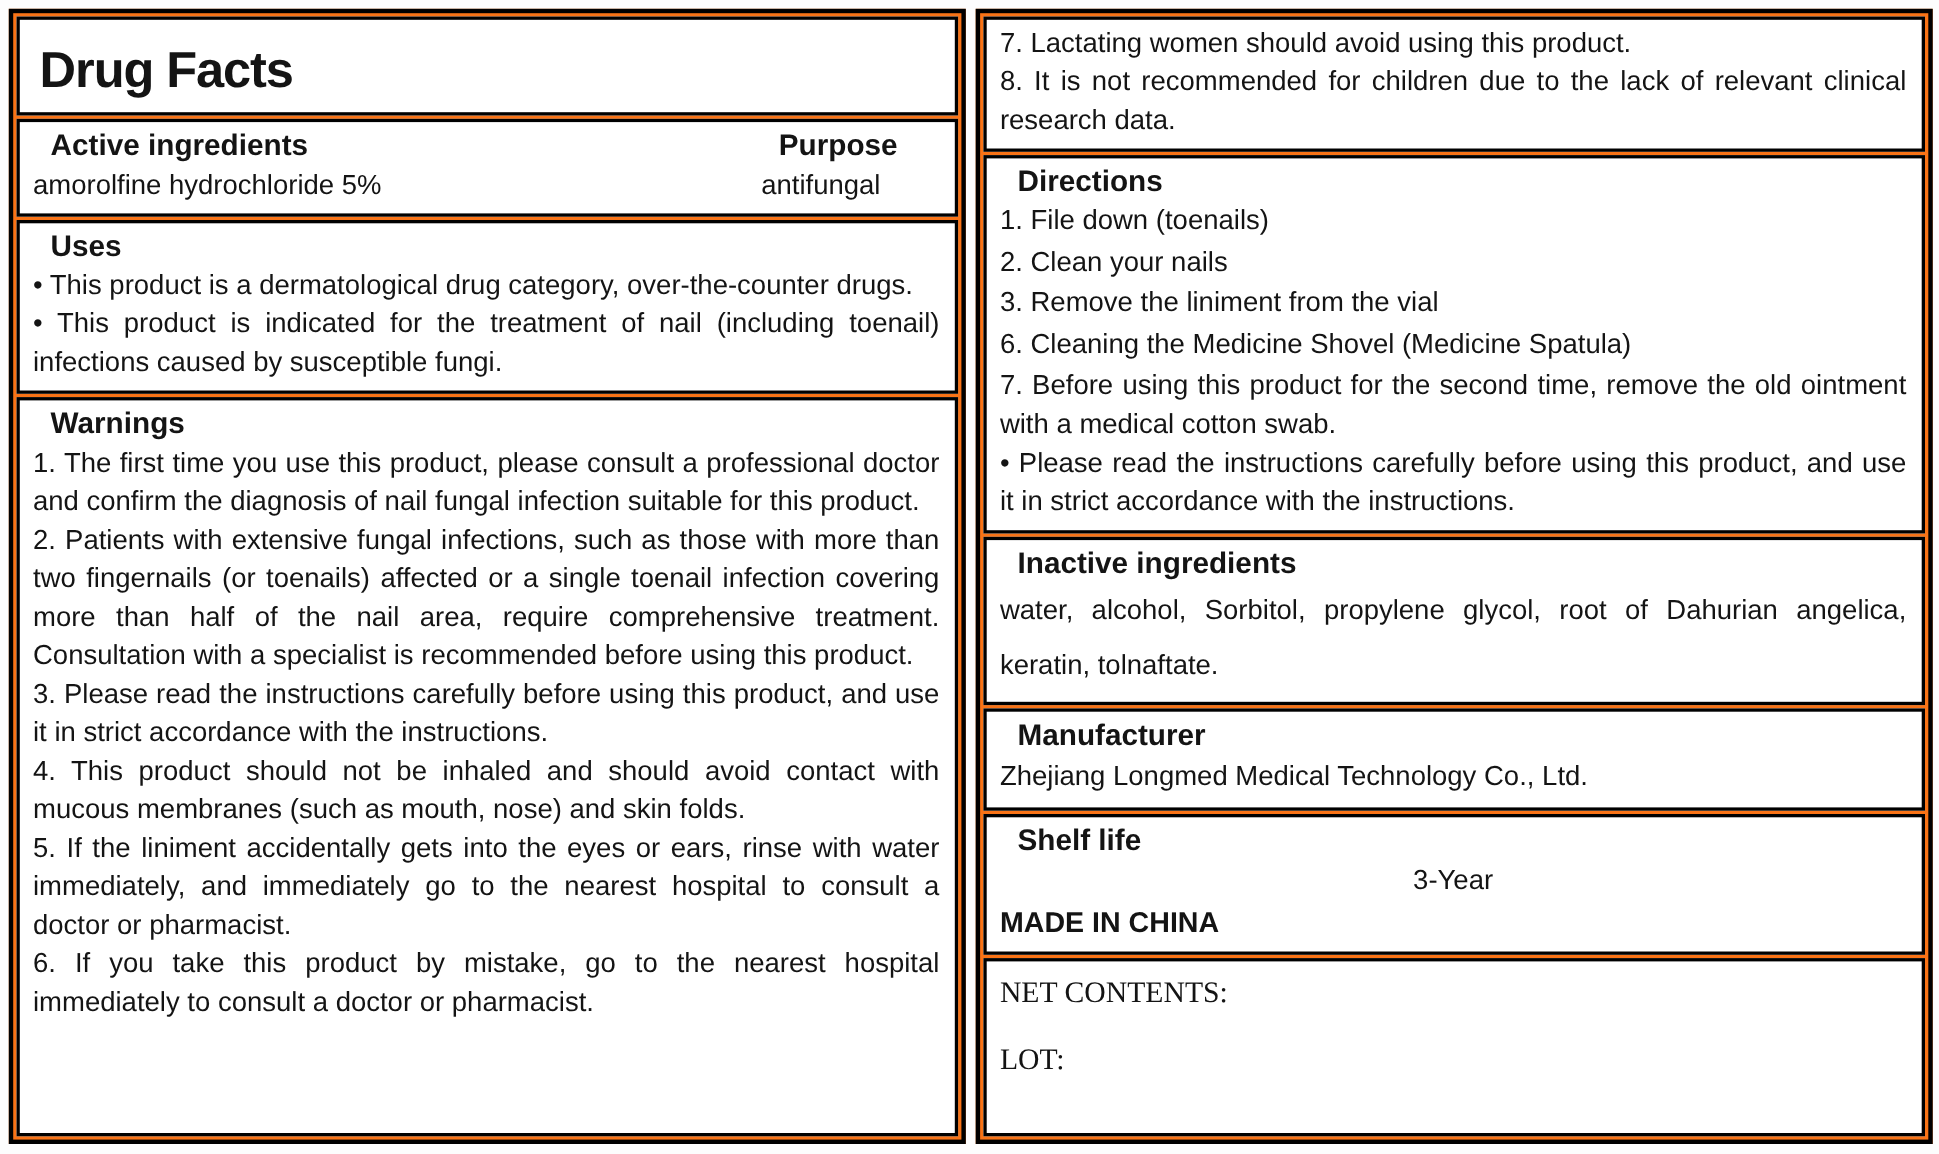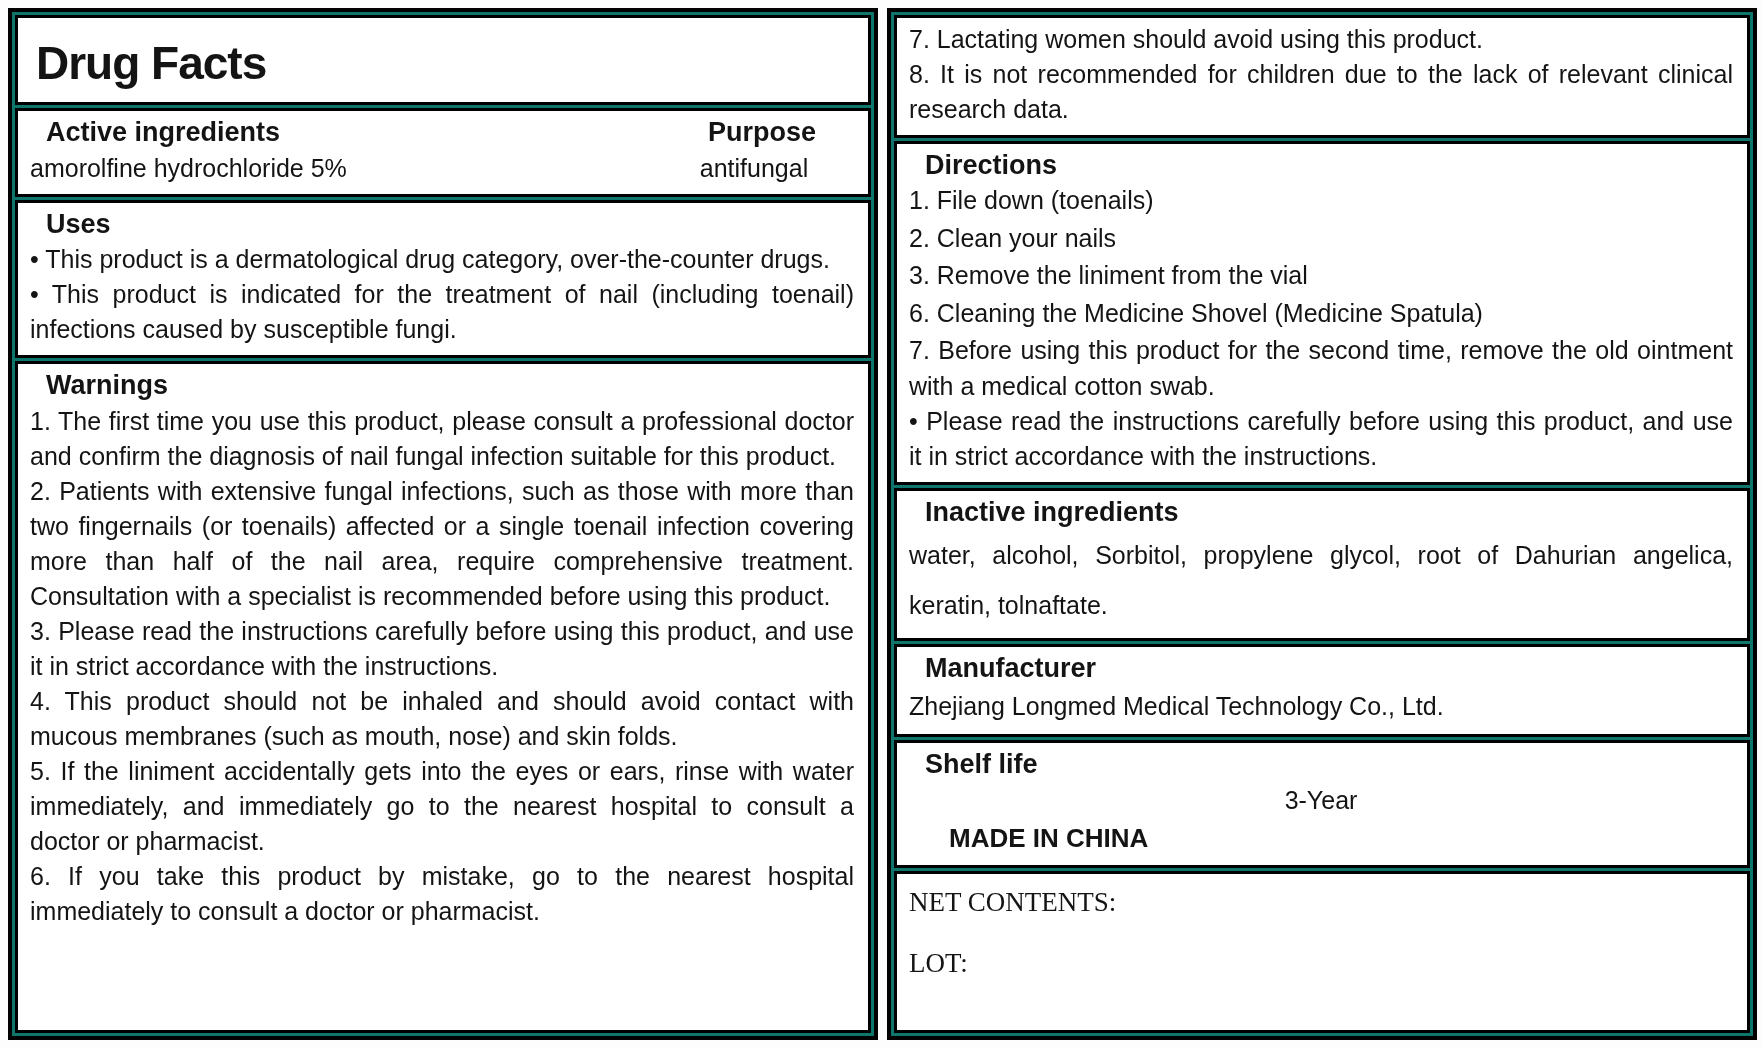--- a/index.html
+++ b/index.html
@@ -14,49 +14,49 @@
     padding: 8px 6px 9px 8px;
     display: flex; gap: 9px;
   }
   .panel {
     flex: 1 1 0;
     display: flex; flex-direction: column;
     gap: 3px;
     border: 4px solid #000;
     padding: 3px;
     overflow: hidden;
-    background: #0f766e;
+    background: #f97316;
   }
   .section {
     border: 3px solid #000;
     padding: 4px 14px 8px 12px;
     background: #fff;
     flex: none;
   }
   .fill { flex: 1 1 auto; }
 
   .title {
     font-size: 46px; font-weight: 700; letter-spacing: -1px;
     padding: 14px 0 10px 6px;
   }
   .hdr { font-size: 27px; font-weight: 700; line-height: 1.3; margin-left: 16px; }
   .body-text, .item { font-size: 25px; line-height: 1.4; }
   .just { text-align: justify; }
 
   .ai-row { display: flex; justify-content: space-between; }
-  .ai-col-right { text-align: center; padding-right: 38px; }
+  .ai-col-right { text-align: left; padding-right: 38px; }
   .ai-value { font-size: 25px; line-height: 1.45; }
 
   .dir-item { font-size: 25px; line-height: 1.42; }
   .dir-item + .dir-item { margin-top: 2px; }
 
   .inactive-value { font-size: 25px; line-height: 2.0; }
   .manu-value { font-size: 25px; line-height: 1.5; margin-top: 2px; }
   .shelf-value { font-size: 25px; line-height: 1.45; text-align: center; }
-  .origin { font-size: 26px; font-weight: 700; line-height: 1.4; margin-top: 2px; margin-left: 40px; }
+  .origin { font-size: 26px; font-weight: 700; line-height: 1.4; margin-top: 2px; }
 
   .net-section { padding-top: 12px; }
   .net-row { font-size: 27px; line-height: 1.2; margin-bottom: 29px; font-family: Liberation Serif, serif; }
 </style>
 </head>
 <body>
 
 <div class="wrap">
 
   <div class="panel">

